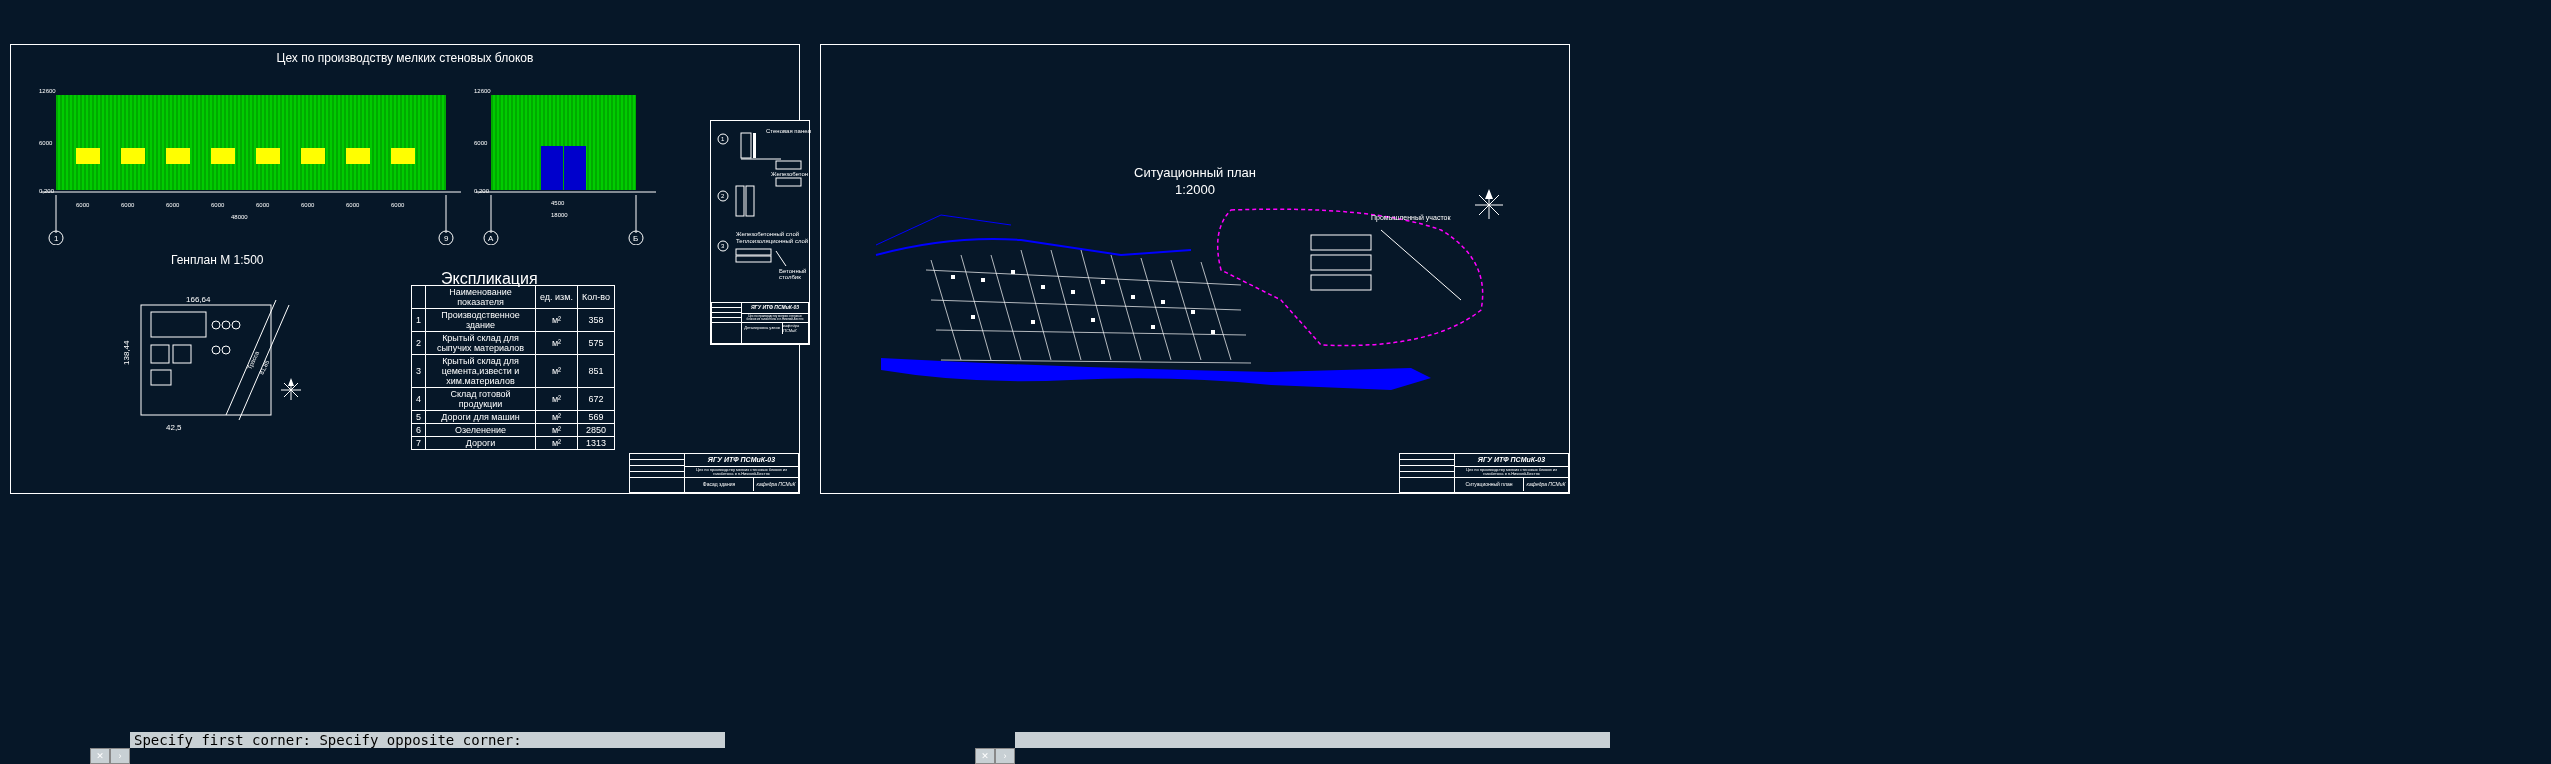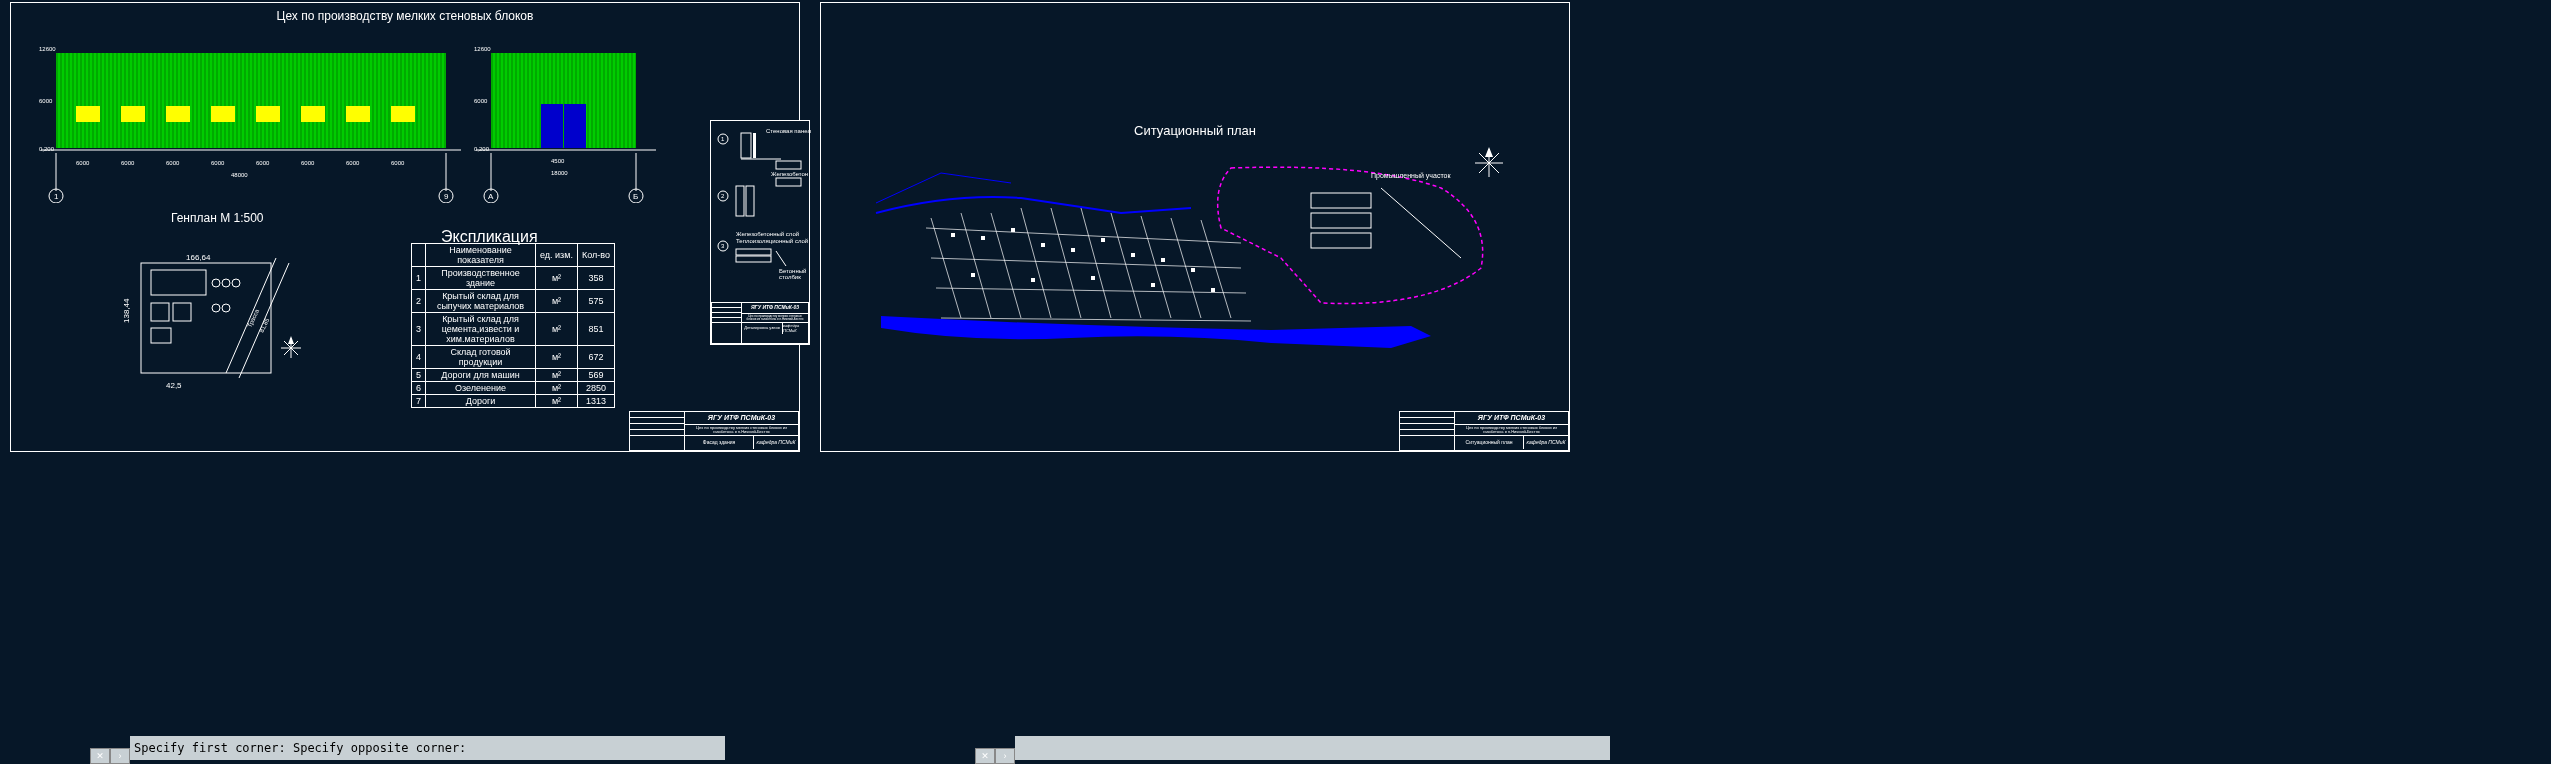--- a/index.html
+++ b/index.html
@@ -5,21 +5,21 @@
   * { box-sizing: border-box; margin: 0; padding: 0; }
   body { 
     background: #061728; 
     color: #fff; 
     font-family: Arial, sans-serif; 
     width: 2551px; 
     height: 764px; 
     position: relative; 
     overflow: hidden;
   }
-  .viewport { position: absolute; }
+  .viewport { position: absolute; margin-top: 42px; }
   .vp1 { left: 0; top: 0; width: 810px; height: 470px; }
   .vp2 { left: 820px; top: 0; width: 750px; height: 470px; }
 
   
   .sheet1-frame { position: absolute; left: 10px; top: 2px; width: 790px; height: 450px; border: 1px solid #fff; }
   .title-block { position: absolute; top: 6px; left: 0; width: 100%; text-align: center; font-size: 12px; line-height: 1.3; }
   .elevation { position: absolute; }
   .elev1 { left: 45px; top: 50px; width: 390px; height: 95px; }
   .elev2 { left: 480px; top: 50px; width: 145px; height: 95px; }
   .elev-body { background: #0c0; width: 100%; height: 100%; position: relative; overflow: hidden; }
@@ -47,21 +47,21 @@
   
   .detail-sheet { position: absolute; left: 710px; top: 120px; width: 100px; height: 225px; border: 1px solid #fff; background: #061728; }
   
   
   .sheet2-frame { position: absolute; left: 0; top: 2px; width: 750px; height: 450px; border: 1px solid #fff; }
   .sitplan-title { position: absolute; top: 120px; left: 0; width: 100%; text-align: center; font-size: 13px; line-height: 1.3; }
   .sitplan { position: absolute; left: 50px; top: 155px; width: 650px; height: 220px; }
   
   .compass { position: absolute; }
   
-  .cmdline { position: absolute; bottom: 4px; height: 16px; background: #c8d0d4; color: #000; font-family: monospace; font-size: 12px; display: flex; align-items: center; padding: 12px 4px; }
+  .cmdline { position: absolute; bottom: 16px; height: 16px; background: #c8d0d4; color: #000; font-family: monospace; font-size: 14px; display: flex; align-items: center; padding: 4px 4px; }
   .cmd1 { left: 90px; width: 595px; }
   .cmd2 { left: 975px; width: 595px; }
   .cmd-btns { position: absolute; bottom: 0; left: 0; display: flex; }
   .cmd-btn { width: 20px; height: 16px; background: #c8d0d4; border: 1px solid #888; display: flex; align-items: center; justify-content: center; font-size: 9px; }
 </style>
 </head>
 <body>
 
 <div class="viewport vp1">
   <div class="sheet1-frame">
@@ -279,20 +279,21 @@
         </div>
       </div>
     </div>
   </div>
 </div>
 
 <div class="viewport vp2">
   <div class="sheet2-frame">
     <div class="sitplan-title">
       <div>Ситуационный план</div>
+      <div>1:2000</div>
     </div>
     <div class="sitplan">
       <svg width="650" height="220">
 
         <path d="M 10 170 Q 100 185 200 180 T 400 185 L 520 190 L 560 178 L 540 168 L 400 172 Q 200 168 10 158 Z" fill="#0000ff"></path>
 
         <path d="M 360 10 Q 500 5 570 30 Q 620 60 610 110 Q 560 150 450 145 L 410 100 L 350 70 Q 340 30 360 10 Z" fill="none" stroke="#f0f" stroke-width="1.5" stroke-dasharray="4 3"></path>
 
         <path d="M 5 55 Q 80 35 150 40 L 250 55 L 320 50" fill="none" stroke="#00f" stroke-width="2"></path>
         <path d="M 5 45 L 70 15 L 140 25" fill="none" stroke="#00f" stroke-width="1"></path>

